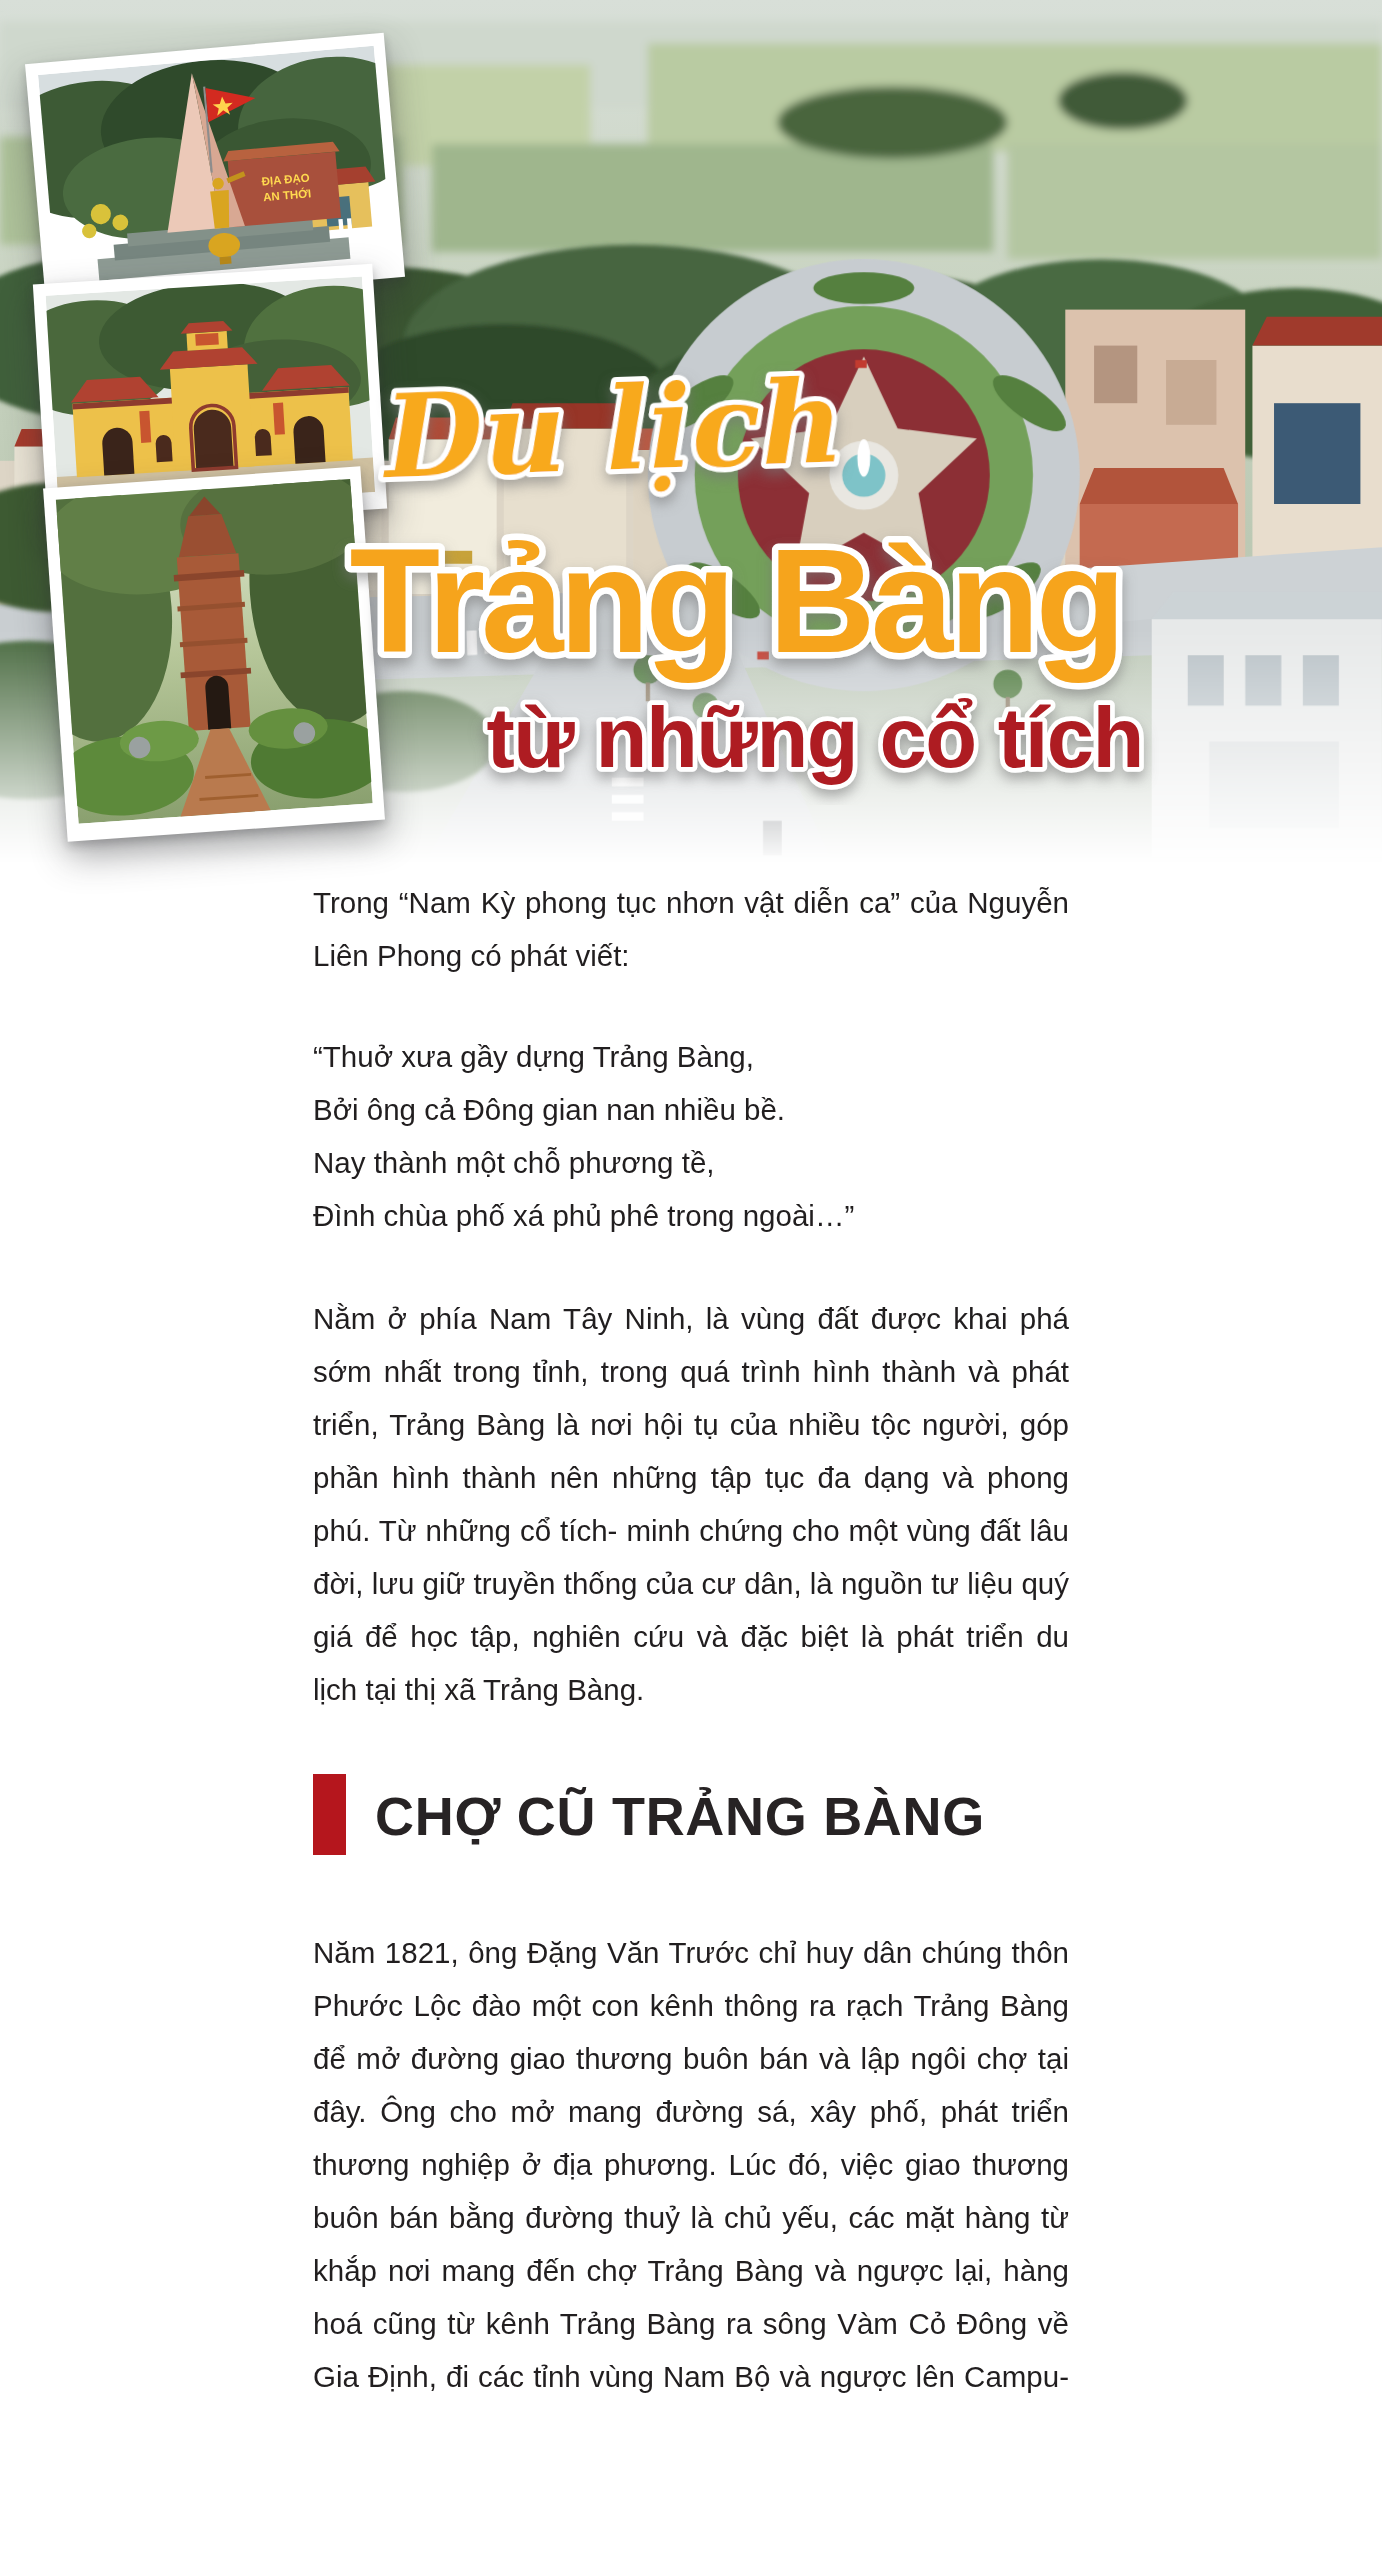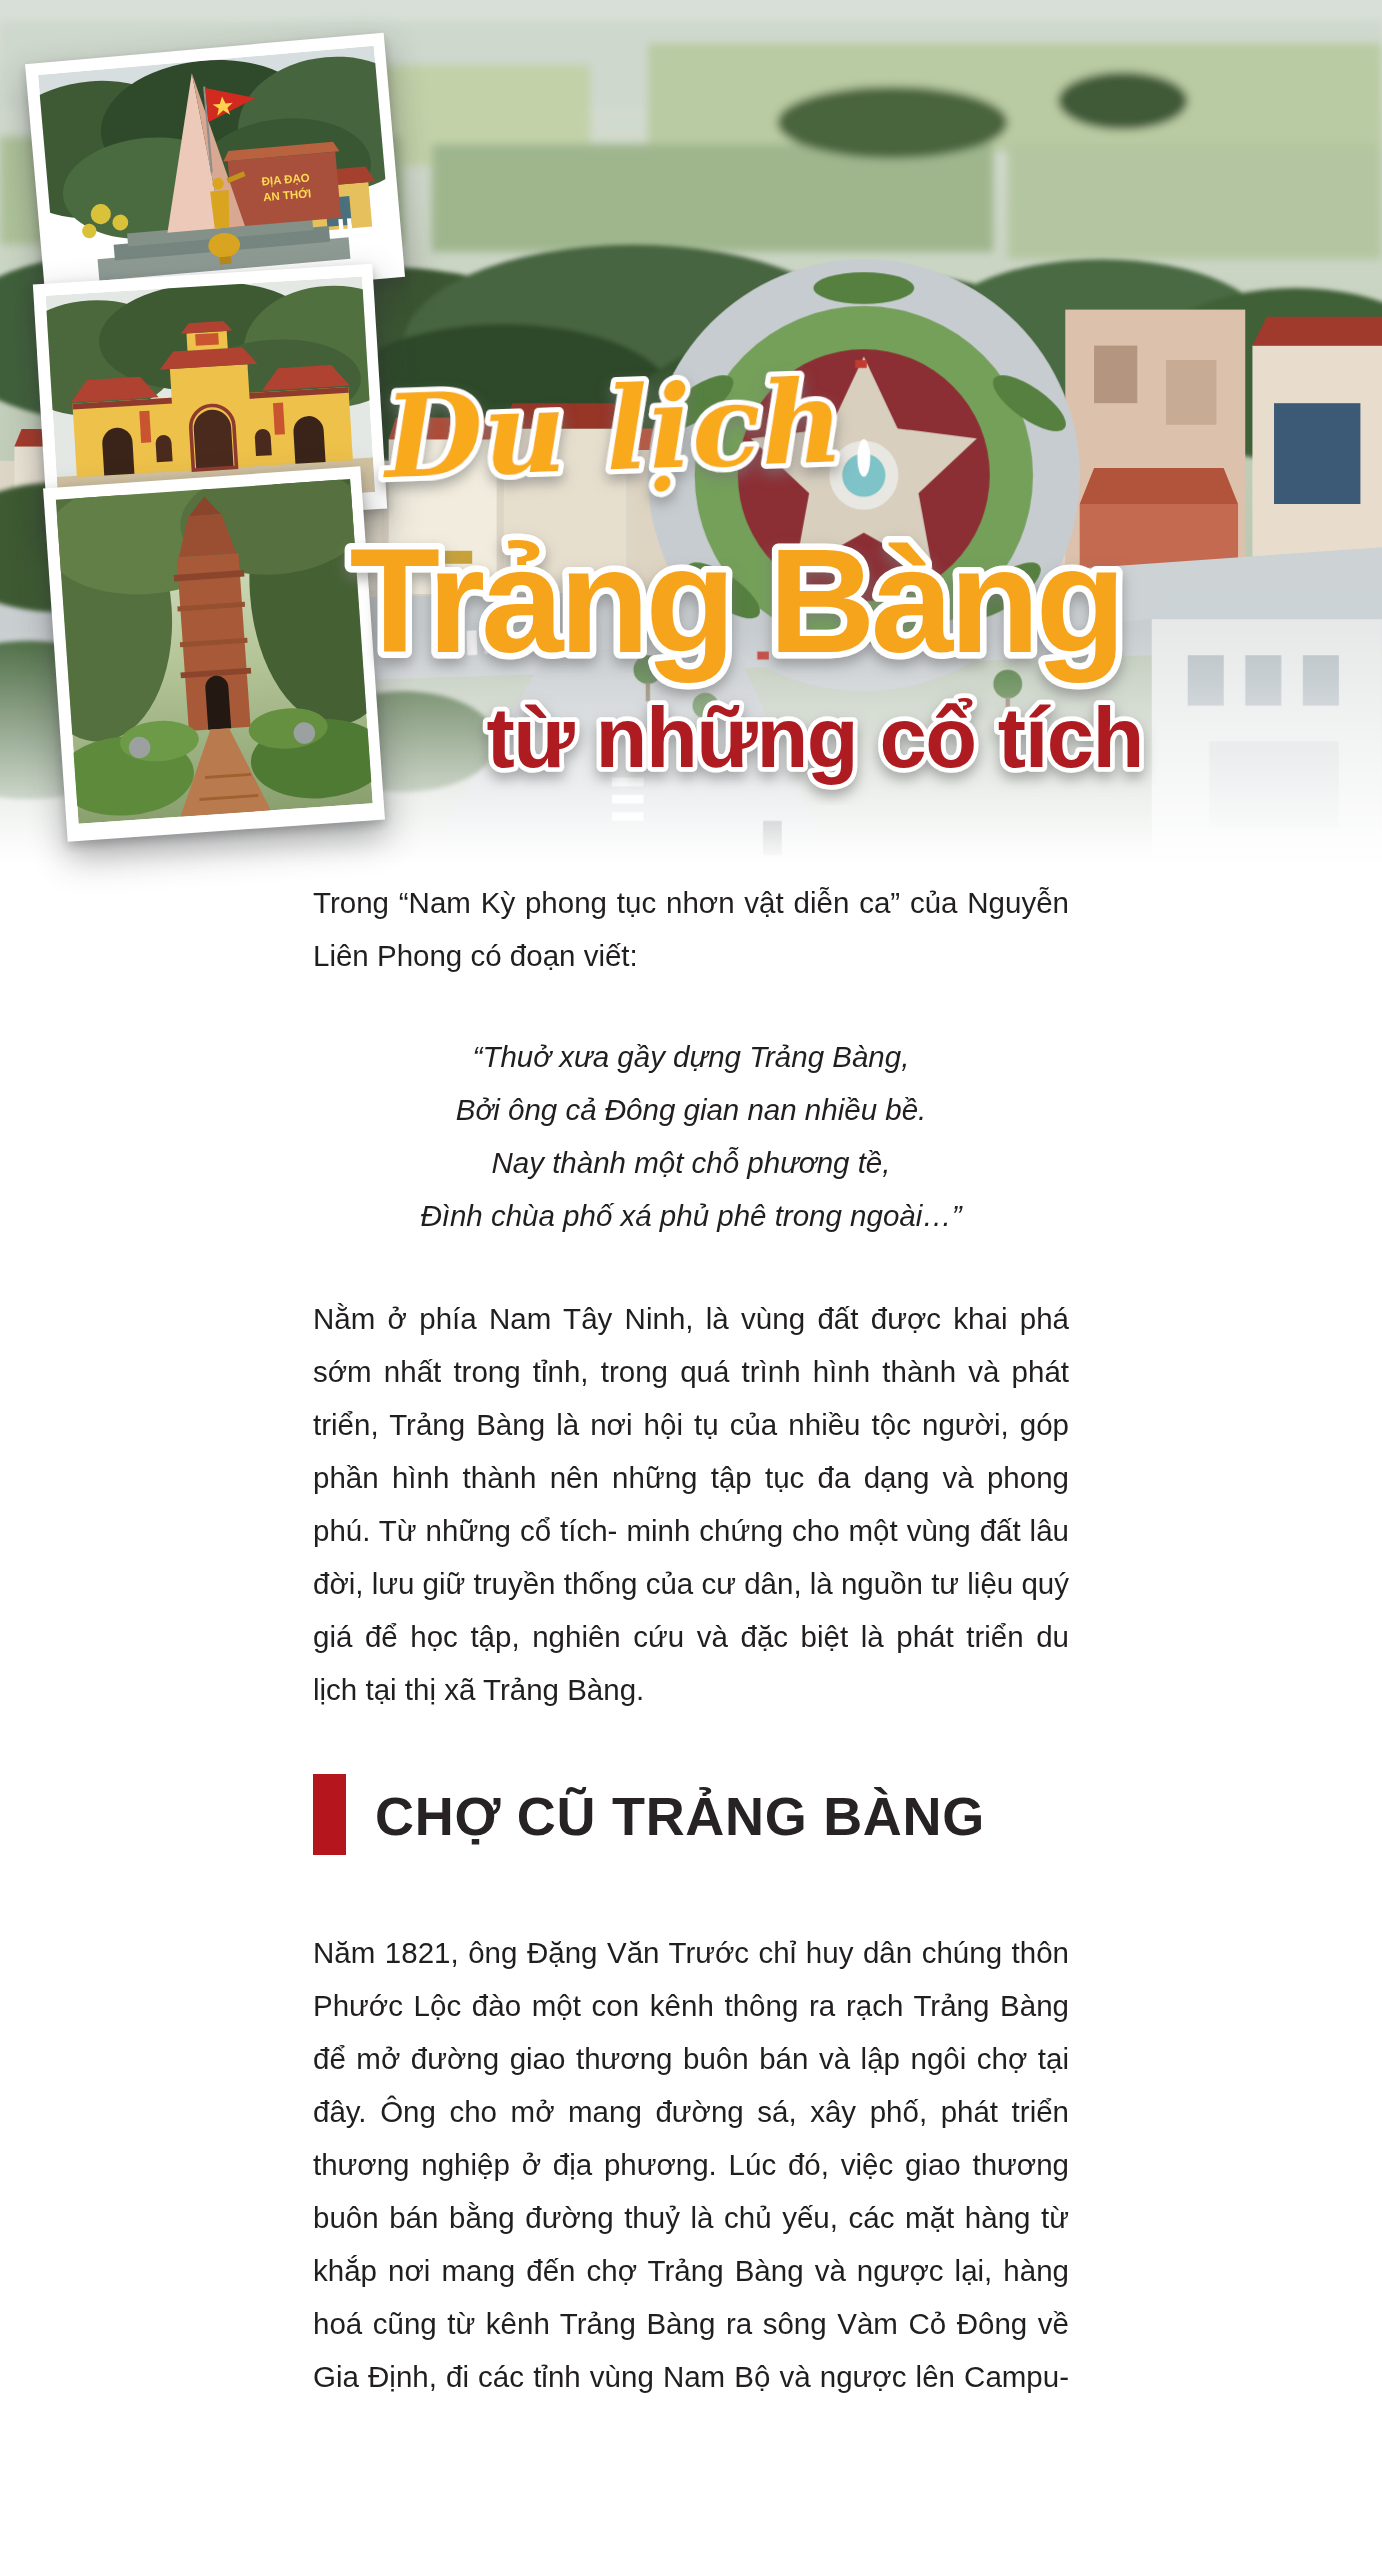--- a/index.html
+++ b/index.html
@@ -24,21 +24,21 @@
   .p1{left:35px;top:48px;transform:rotate(-5deg);}
   .p2{left:40px;top:274px;transform:rotate(-3.5deg);}
   .p3{left:55px;top:477px;transform:rotate(-4deg);}
   .titles{position:absolute;left:0;top:0;pointer-events:none;}
   
   .article{
     position:relative;width:756px;margin:-24.5px 0 0 313px;
     font-size:29.5px;line-height:53px;color:#211e1f;text-align:justify;
   }
   .article p{margin:0 0 48px 0;}
-  .poem{font-style:italic;margin:0 0 50px 0;text-align:center;}
+  .poem{margin:0 0 50px 0;text-align:left;}
   .poem div{white-space:nowrap;}
   .section-heading{
     display:flex;align-items:center;gap:29px;
     margin:58px 0 71px 0;height:81px;
   }
   .section-heading .bar{width:33px;height:81px;background:#b5161d;}
   .section-heading .label{
     font-size:54px;font-weight:bold;color:#272324;letter-spacing:0.7px;line-height:1;
     padding-top:4.3px;
   }
@@ -338,21 +338,21 @@
         <feDropShadow dx="0" dy="9" stdDeviation="9" flood-color="#777777" flood-opacity="0.6"></feDropShadow>
       </filter>
     </defs>
     <text x="855" y="652" text-anchor="middle" font-family="'DejaVu Serif', serif" font-style="italic" font-weight="bold" font-size="158" fill="#F8A91E" stroke="#ffffff" stroke-width="14" stroke-linejoin="round" paint-order="stroke" filter="url(#tshadow)" transform="rotate(-2 855 652)">Du lịch</text>
     <text x="1022" y="906" text-anchor="middle" font-family="'Liberation Sans', sans-serif" font-weight="bold" font-size="206" letter-spacing="-6" fill="#F6A41D" stroke="#ffffff" stroke-width="18" stroke-linejoin="round" paint-order="stroke" filter="url(#tshadow)">Trảng Bàng</text>
     <text x="1588" y="1066" text-anchor="end" font-family="'Liberation Sans', sans-serif" font-weight="bold" font-size="118" letter-spacing="-2" fill="#AE1E24" stroke="#ffffff" stroke-width="13" stroke-linejoin="round" paint-order="stroke" filter="url(#tshadow)">từ những cổ tích</text>
   </svg>
 </div>
 
 <main class="article">
-  <p>Trong “Nam Kỳ phong tục nhơn vật diễn ca” của Nguyễn Liên Phong có đoạn viết:</p>
+  <p>Trong “Nam Kỳ phong tục nhơn vật diễn ca” của Nguyễn Liên Phong có phát viết:</p>
 
   <div class="poem">
     <div>“Thuở xưa gầy dựng Trảng Bàng,</div>
     <div>Bởi ông cả Đông gian nan nhiều bề.</div>
     <div>Nay thành một chỗ phương tề,</div>
     <div>Đình chùa phố xá phủ phê trong ngoài…”</div>
   </div>
 
   <p>Nằm ở phía Nam Tây Ninh, là vùng đất được khai phá sớm nhất trong tỉnh, trong quá trình hình thành và phát triển, Trảng Bàng là nơi hội tụ của nhiều tộc người, góp phần hình thành nên những tập tục đa dạng và phong phú. Từ những cổ tích- minh chứng cho một vùng đất lâu đời, lưu giữ truyền thống của cư dân, là nguồn tư liệu quý giá để học tập, nghiên cứu và đặc biệt là phát triển du lịch tại thị xã Trảng Bàng.</p>
 

